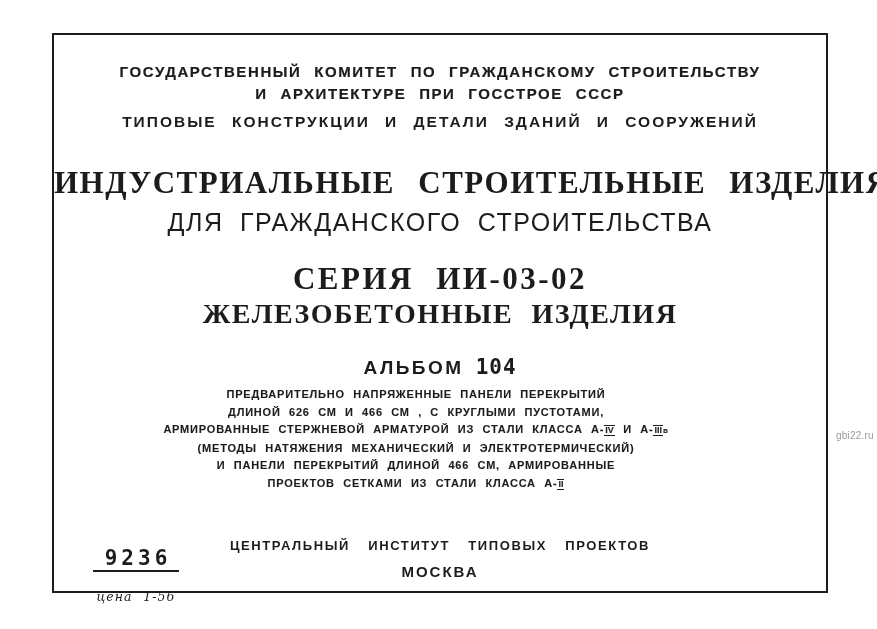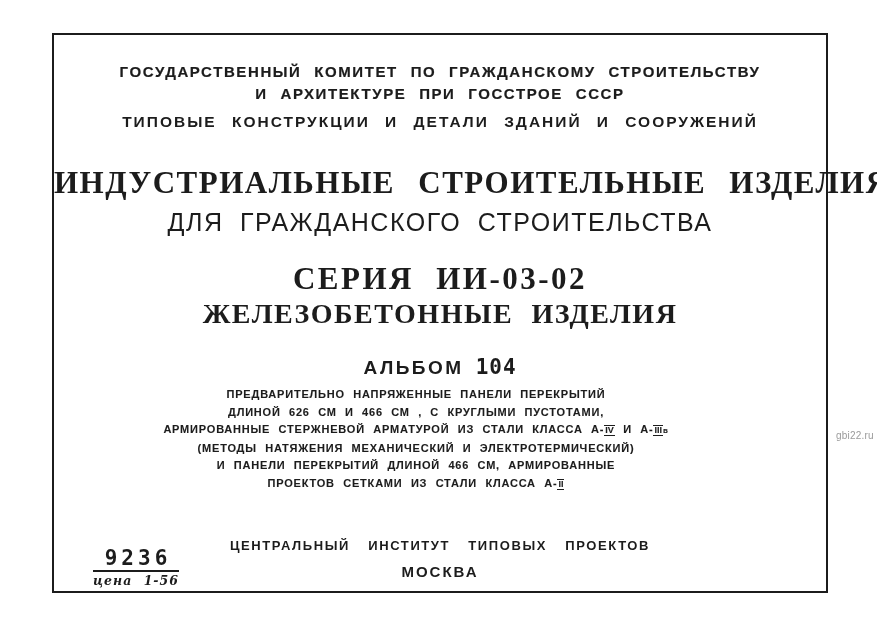--- a/index.html
+++ b/index.html
@@ -40,22 +40,22 @@
     font-size:0.82em;letter-spacing:0;}
   .small-b{font-size:0.72em;}
 
   .institute{top:503px;font-size:13px;letter-spacing:1.6px;word-spacing:13px;font-weight:bold;}
   .city{top:528px;font-size:15px;letter-spacing:2px;font-weight:bold;}
 
   .print-code{position:absolute;left:34px;top:512px;width:96px;text-align:center;}
   .print-code .order{display:inline-block;font-family:"DejaVu Sans Mono",monospace;
     font-size:21px;letter-spacing:4px;font-weight:bold;padding:0 8px 0 12px;
     border-bottom:2px solid var(--ink,#1c1c1c);line-height:1.1;}
-  .print-code .price{font-family:"DejaVu Serif",serif;font-style:italic;font-weight:bold;
-    font-size:12.5px;letter-spacing:1px;word-spacing:6px;margin-top:1px;white-space:nowrap;}
+  .print-code .price{font-family:"DejaVu Serif",serif;font-style:italic;font-weight:normal;
+    font-size:12.5px;letter-spacing:1px;word-spacing:6px;margin-top:17px;white-space:nowrap;}
 
   .watermark{position:absolute;left:836px;top:430px;font-size:10px;
     color:var(--watermark,#9a9a9a);letter-spacing:0.2px;}
 </style>
 </head>
 <body>
 
 <div class="canvas">
   <div class="frame">
 

